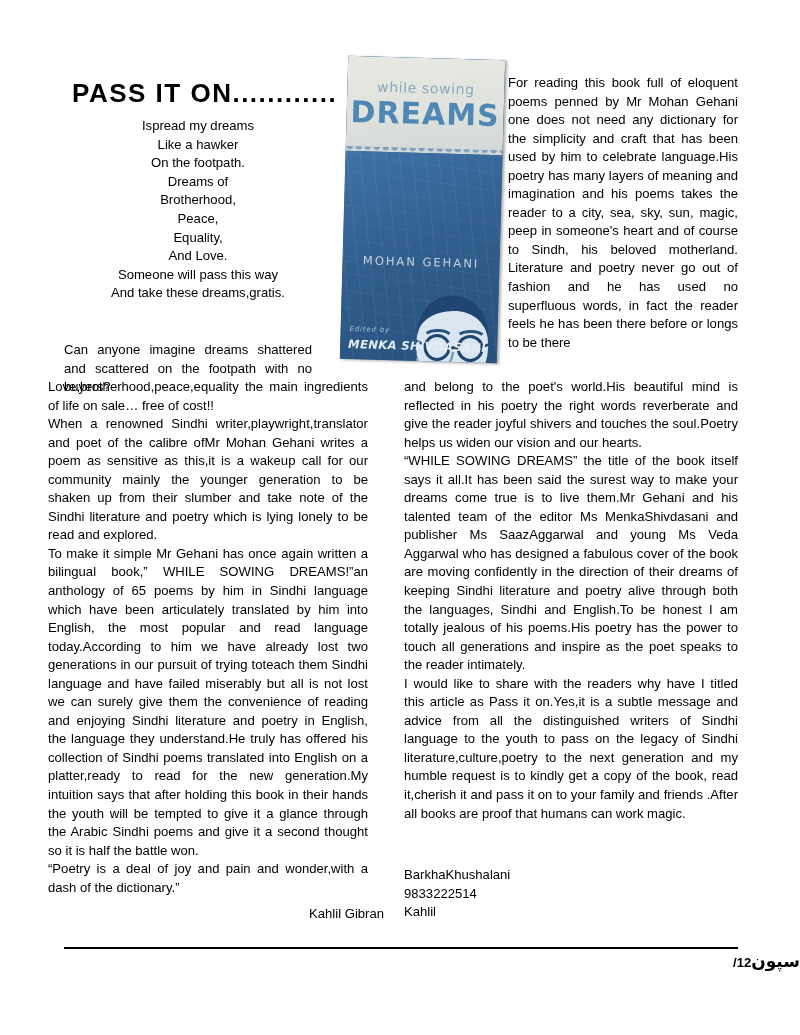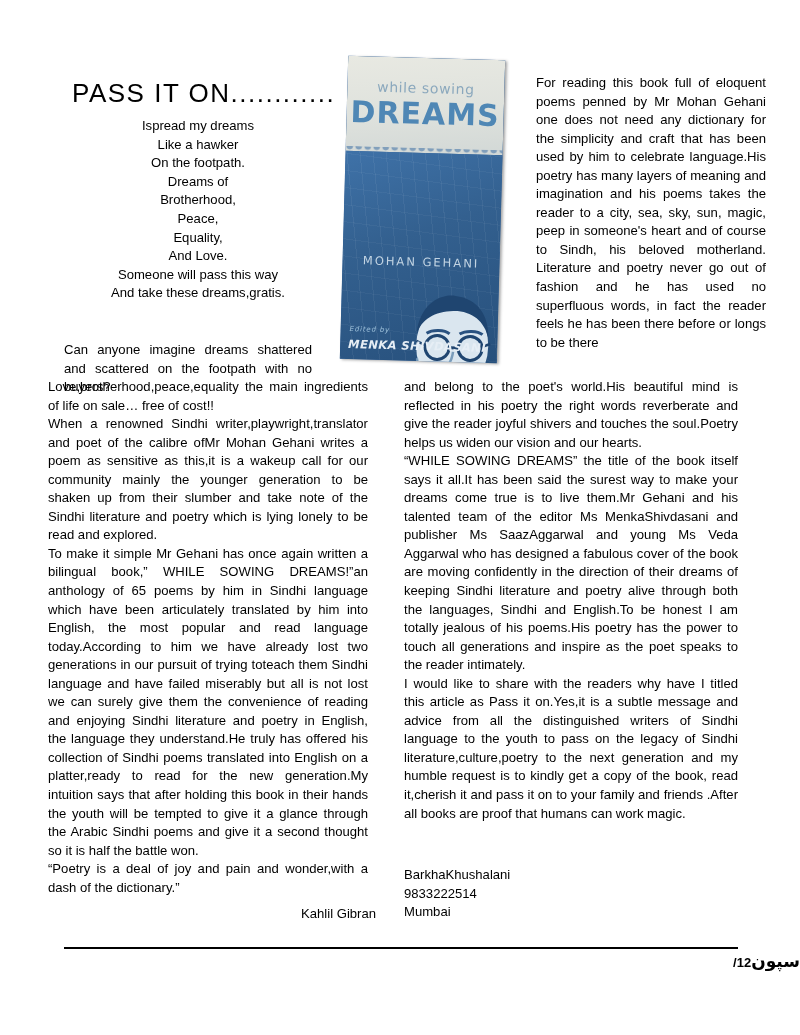--- a/index.html
+++ b/index.html
@@ -19,21 +19,21 @@
     background: #ffffff;
     overflow: hidden;
   }
 
   
   #headline {
     position: absolute;
     left: 72px;
     top: 80px;
     font-size: 26px;
-    font-weight: normal;
+    font-weight: bold;
     letter-spacing: 1.5px;
     line-height: 1;
     white-space: nowrap;
   }
 
   
   #poem {
     position: absolute;
     left: 64px;
     top: 117px;
@@ -163,35 +163,34 @@
     width: 248px;
   }
   #col-left-main {
     position: absolute;
     left: 48px;
     top: 378px;
     width: 320px;
   }
   #col-left-sig {
     position: absolute;
-    left: 56px;
+    left: 64px;
     top: 905px;
     width: 320px;
     text-align: right;
     font-size: 13.1px;
     line-height: 18.55px;
   }
 
   
   #col-right-top {
     position: absolute;
     left: 508px;
     top: 74px;
     width: 230px;
-    margin-left: 28px;
   }
   #col-right-main {
     position: absolute;
     left: 404px;
     top: 378px;
     width: 334px;
   }
   #col-right-sig {
     position: absolute;
     left: 404px;
@@ -302,21 +301,21 @@
 
   <div id="col-right-main" class="bodytext">
     <p>and belong to the poet's world.His beautiful mind is reflected in his poetry the right words reverberate and give the reader joyful shivers and touches the soul.Poetry helps us widen our vision and our hearts.</p>
     <p>“WHILE SOWING DREAMS” the title of the book itself says it all.It has been said the surest way to make your dreams come true is to live them.Mr Gehani and his talented team of the editor Ms MenkaShivdasani and publisher Ms SaazAggarwal and young Ms Veda Aggarwal who has designed a fabulous cover of the book are moving confidently in the direction of their dreams of keeping Sindhi literature and poetry alive through both the languages, Sindhi and English.To be honest I am totally jealous of his poems.His poetry has the power to touch all generations and inspire as the poet speaks to the reader intimately.</p>
     <p>I would like to share with the readers why have I titled this article as Pass it on.Yes,it is a subtle message and advice from all the distinguished writers of Sindhi language to the youth to pass on the legacy of Sindhi literature,culture,poetry to the next generation and my humble request is to kindly get a copy of the book, read it,cherish it and pass it on to your family and friends .After all books are proof that humans can work magic.</p>
   </div>
 
   <div id="col-right-sig">
     <div>BarkhaKhushalani</div>
     <div>9833222514</div>
-    <div>Mumbai</div>
+    <div>Kahlil</div>
   </div>
 
   <div id="footer-rule"></div>
   <div id="footer-caption">
     <span>سپون</span><span class="pgnum">12/</span>
   </div>
 
 </div>
 
 </body></html>

